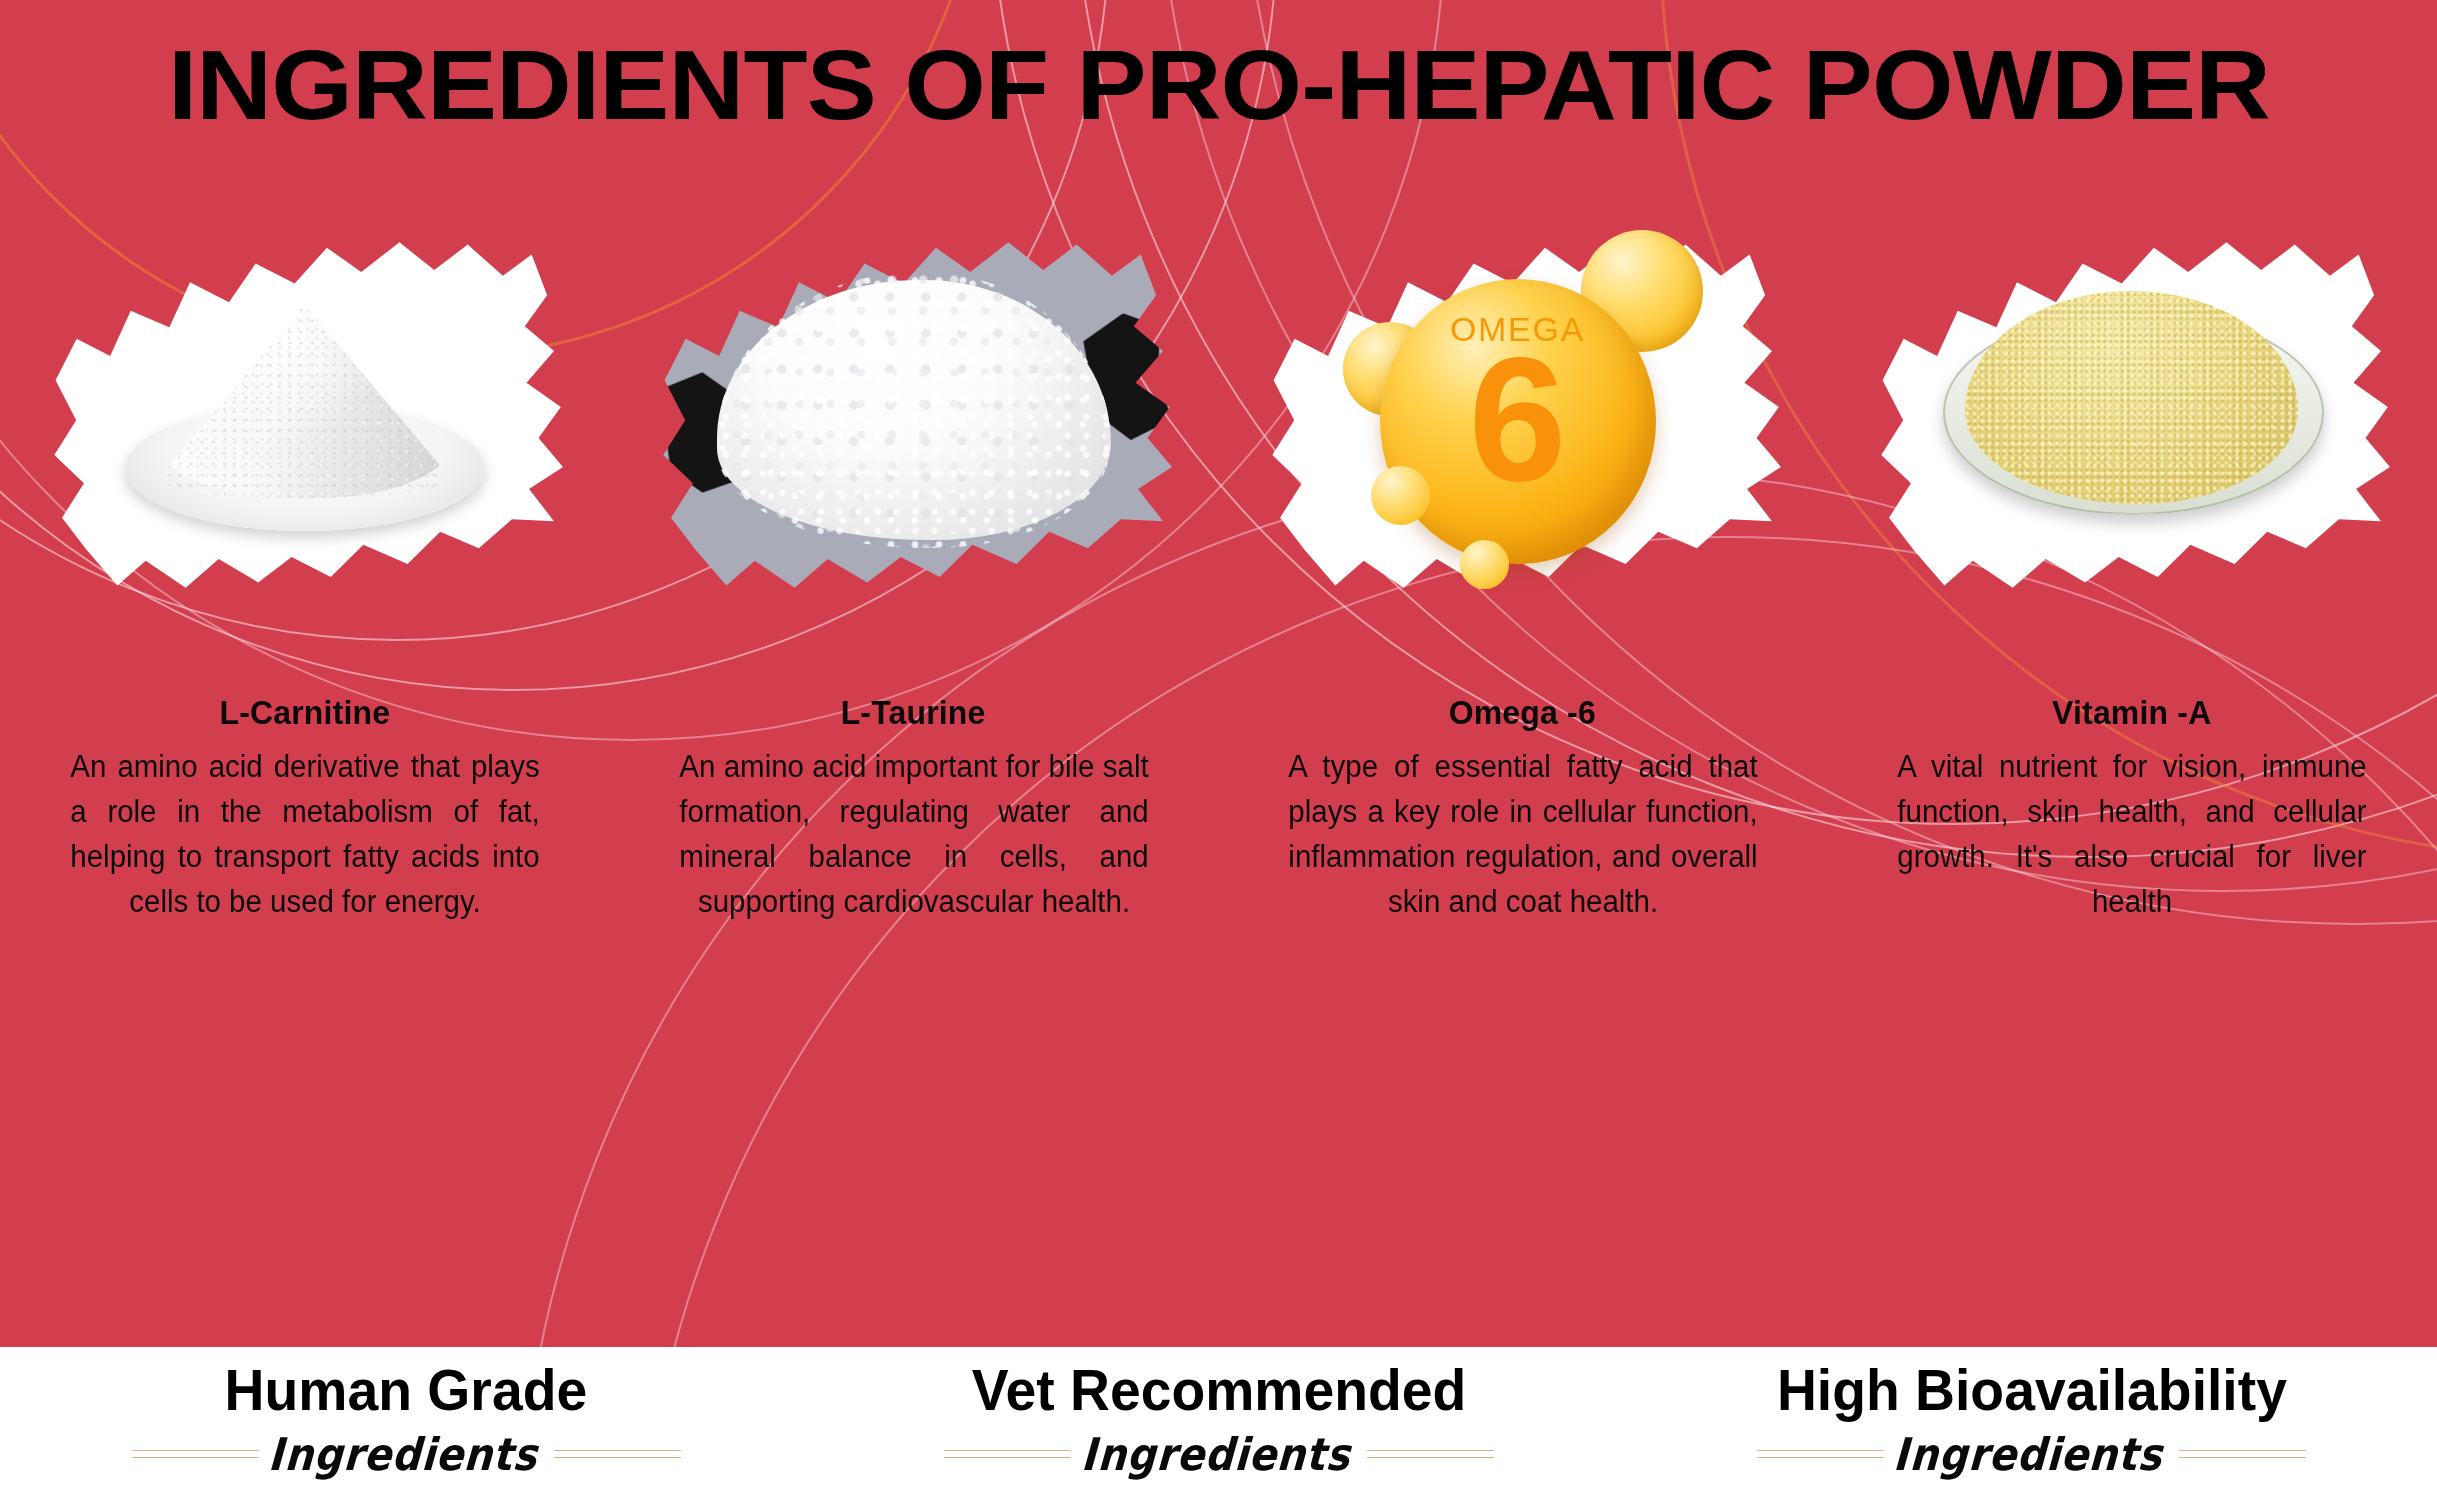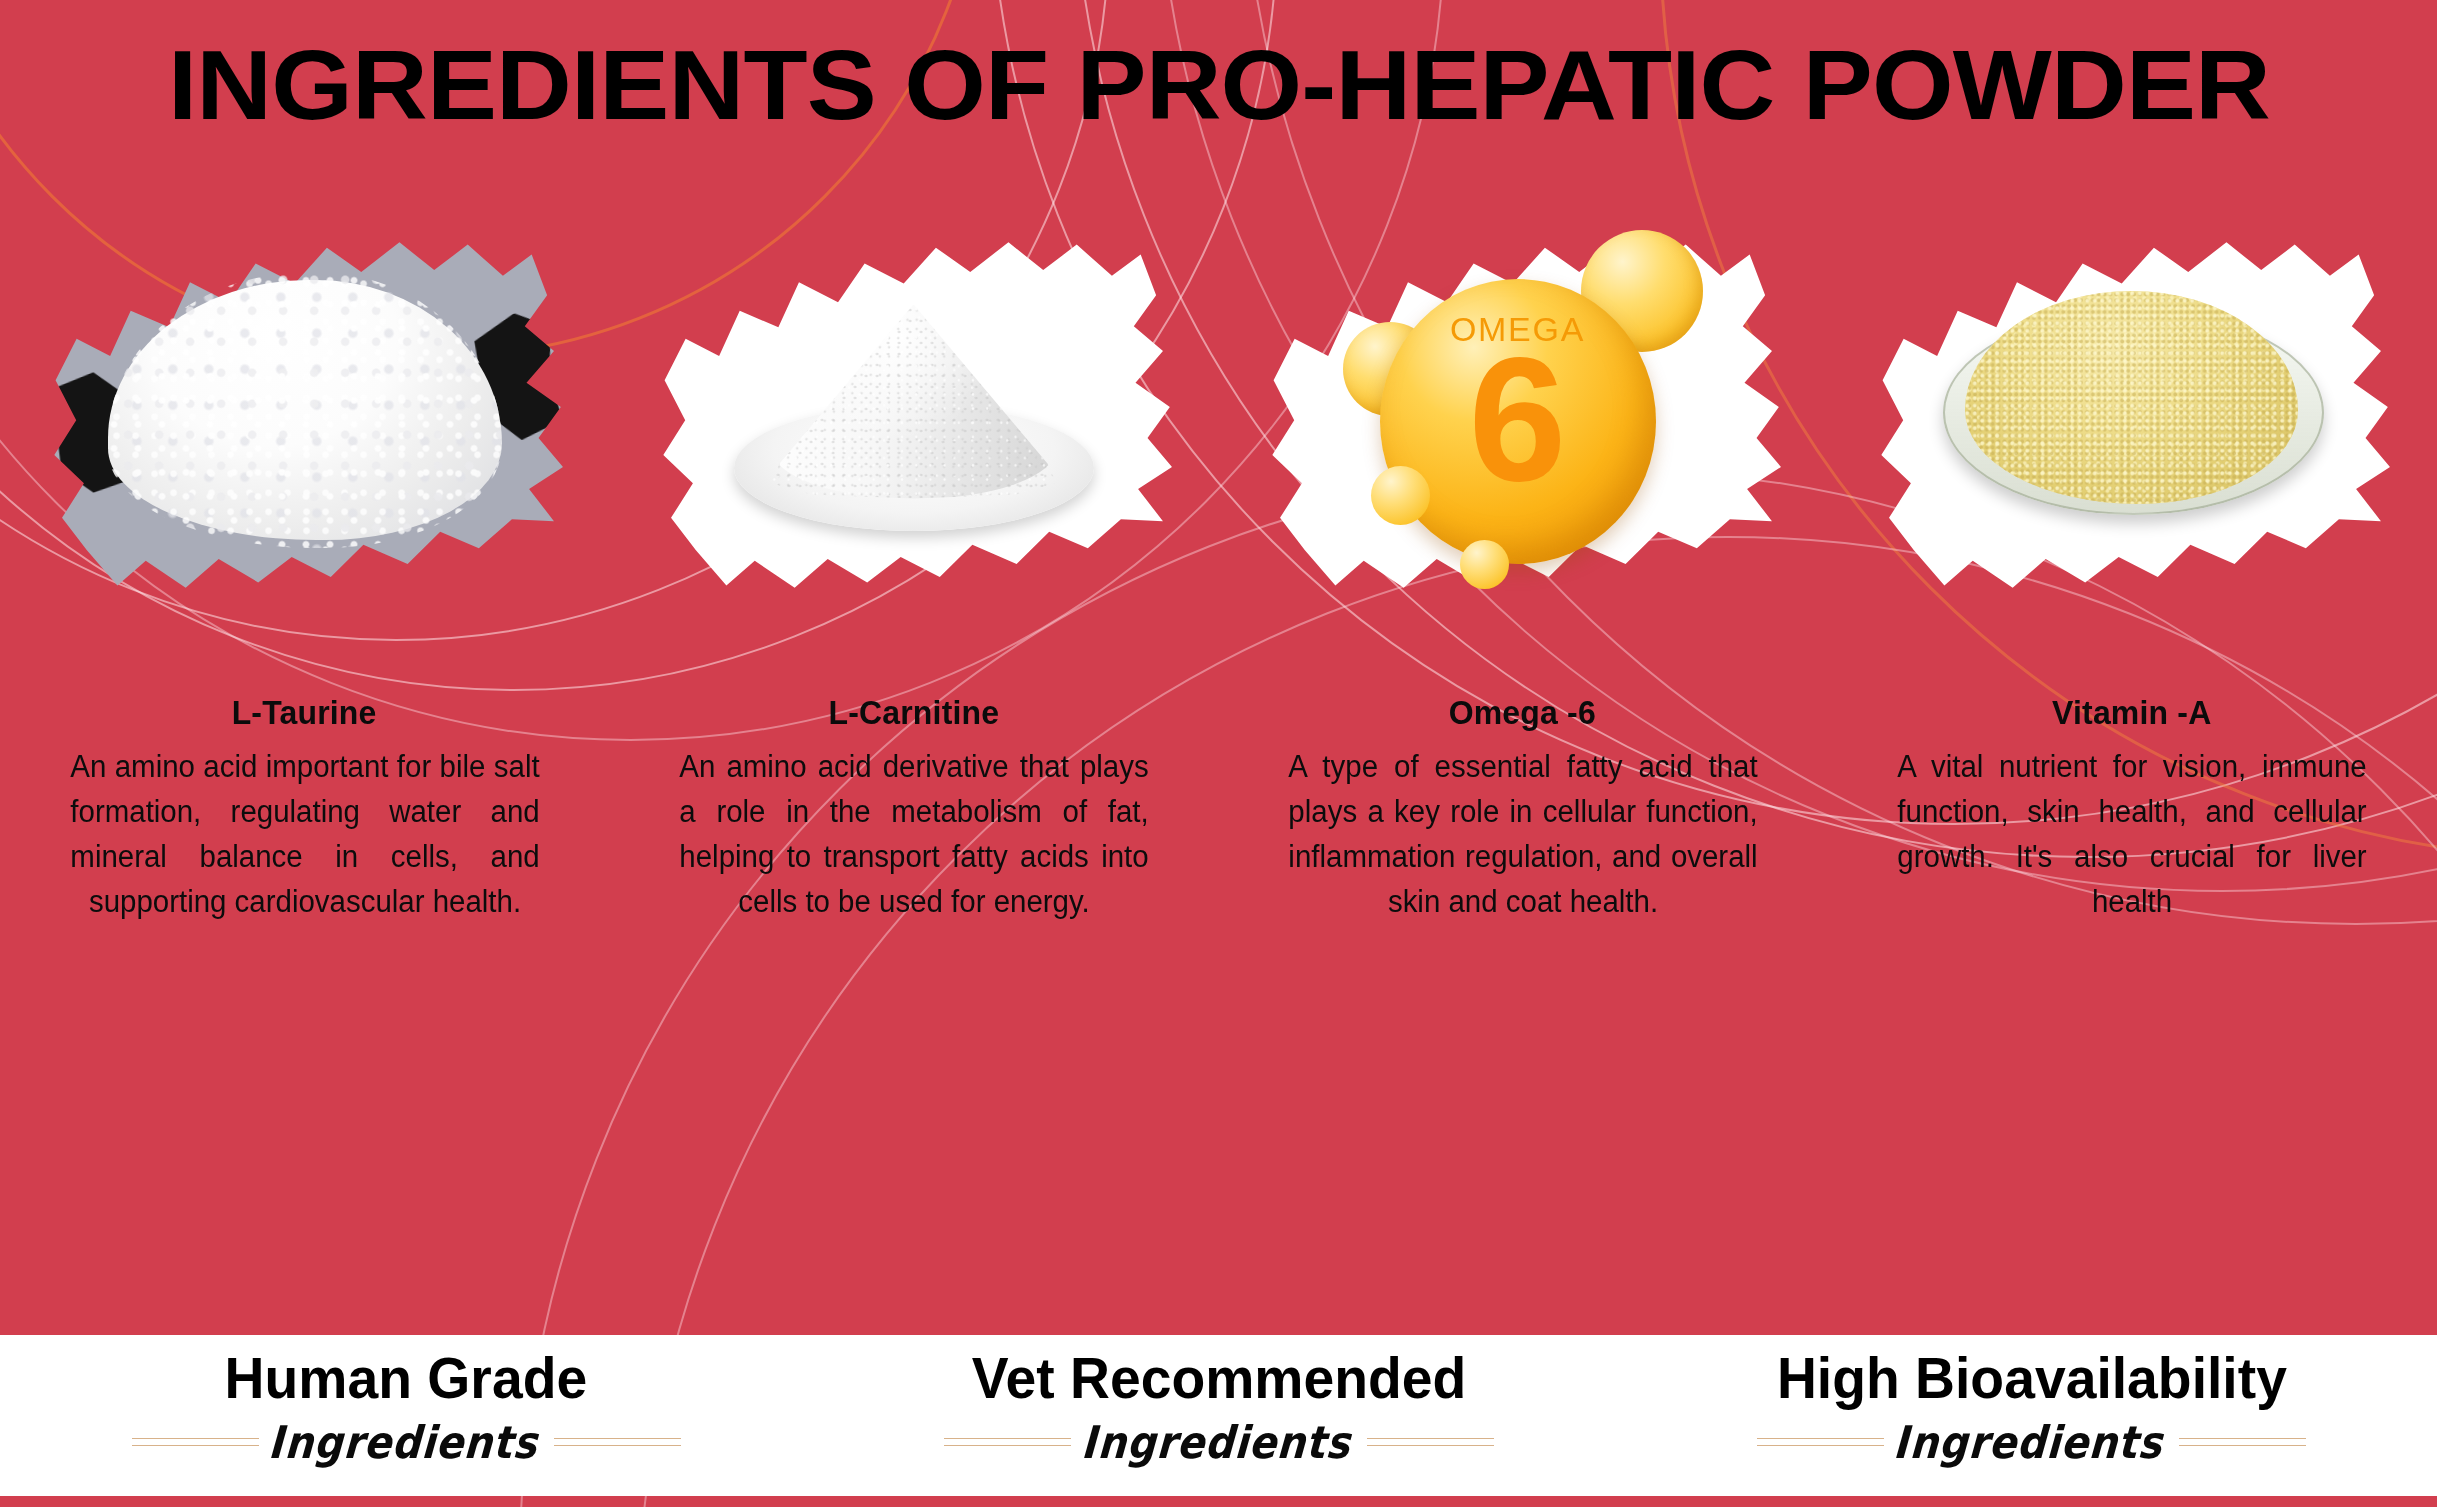--- a/index.html
+++ b/index.html
@@ -203,21 +203,21 @@
   .ing-desc{
     margin-top:13.4px;width:494px;
     font-family:"Liberation Sans", sans-serif;
     font-size:31px;line-height:1.45;color:#0c0c0c;
     text-align:justify;text-align-last:center;
     transform:scaleX(.95);transform-origin:center top;
   }
 
   
   .footer{
-    position:absolute;left:0;bottom:12px;width:2438px;height:161px;
+    position:absolute;left:0;bottom:0;width:2438px;height:161px;
     background:#ffffff;display:flex;
   }
   .fcell{flex:1;display:flex;flex-direction:column;align-items:center;justify-content:flex-start;padding-top:10px;}
   .fhead{
     font-family:"Liberation Sans", sans-serif;
     font-weight:700;font-size:57px;color:#000;white-space:nowrap;
     transform:scaleX(.97);
   }
   .fsub{
     margin-top:8.4px;display:flex;align-items:center;gap:13.4px;
@@ -250,49 +250,49 @@
     <div class="arc pale2" style="left:1240px;top:-1307px;width:2228px;height:2228px;"></div>
     <div class="arc orange-arc" style="left:1659px;top:-989px;width:1843px;height:1843px;opacity:.5;"></div>
 
     <div class="arc pale2" style="left:519px;top:469px;width:2178px;height:2178px;"></div>
     <div class="arc pale2" style="left:637px;top:536px;width:2178px;height:2178px;"></div>
   </div>
 
   <div class="title">INGREDIENTS OF PRO-HEPATIC POWDER</div>
 
   <div class="cols">
-
-    <div class="col">
-      <div class="media">
-        <div class="splash gray"></div>
-        <div class="specimen">
-          <div class="mound">
-            <div class="body"></div>
-            <div class="tex"></div>
-          </div>
-        </div>
-      </div>
-      <div class="ing-name">L-Taurine</div>
-      <div class="ing-desc">An amino acid important for bile salt formation, regulating water and mineral balance in cells, and supporting cardiovascular health.</div>
-    </div>
 
     <div class="col">
       <div class="media">
         <div class="splash"></div>
         <div class="specimen">
           <div class="dish">
             <div class="plate"></div>
             <div class="cone">
                 <div class="grain"></div>
               </div>
           </div>
         </div>
       </div>
       <div class="ing-name">L-Carnitine</div>
       <div class="ing-desc">An amino acid derivative that plays a role in the metabolism of fat, helping to transport fatty acids into cells to be used for energy.</div>
+    </div>
+
+    <div class="col">
+      <div class="media">
+        <div class="splash gray"></div>
+        <div class="specimen">
+          <div class="mound">
+            <div class="body"></div>
+            <div class="tex"></div>
+          </div>
+        </div>
+      </div>
+      <div class="ing-name">L-Taurine</div>
+      <div class="ing-desc">An amino acid important for bile salt formation, regulating water and mineral balance in cells, and supporting cardiovascular health.</div>
     </div>
 
     <div class="col">
       <div class="media">
         <div class="splash"></div>
         <div class="specimen">
           <div class="omega">
             <div class="drop-b1"></div>
             <div class="drop-b2"></div>
             <div class="drop-main"></div>

